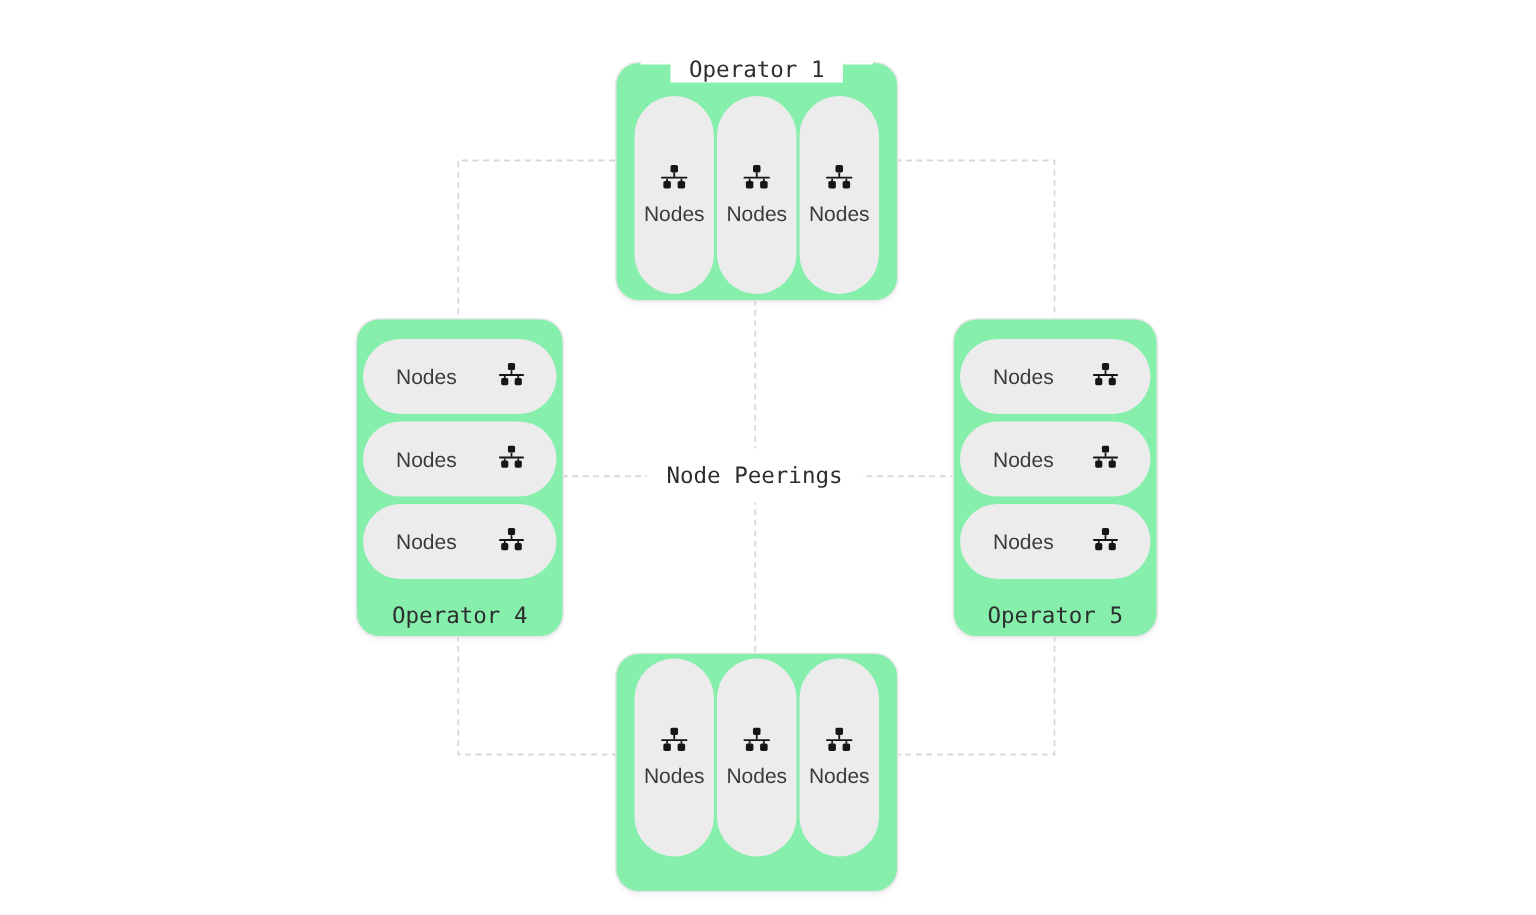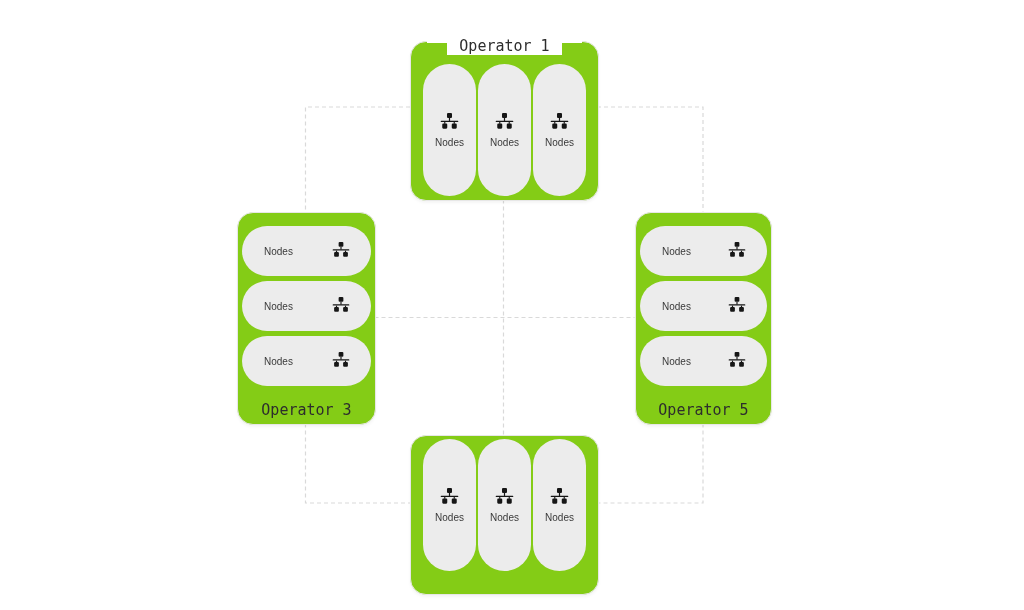--- a/index.html
+++ b/index.html
@@ -12,21 +12,21 @@
     font-family: "DejaVu Sans Mono", monospace;
   }
   .connections {
     position: absolute;
     inset: 0;
     z-index: 1;
     pointer-events: none;
   }
   .op-box {
     position: absolute;
-    background: #84cc16;
+    background: #86efac;
     border: 1px solid #e7e7e7;
     border-radius: 16px;
     box-shadow: 0 2px 3px rgba(0,0,0,0.045);
     z-index: 2;
   }
   #box-op1 { left: 410px; top: 41px;  width: 187px; height: 158px; }
   #box-op2 { left: 635px; top: 212px; width: 135px; height: 211px; }
   #box-op3 { left: 410px; top: 435px; width: 187px; height: 158px; }
   #box-op4 { left: 237px; top: 212px; width: 137px; height: 211px; }
 
@@ -86,21 +86,21 @@
   .pill-h {
     height: 50px;
     border-radius: 25px;
     display: flex;
     align-items: center;
     justify-content: space-between;
     padding: 0 20px 0 22px;
   }
   .pill-label {
     font-family: "Liberation Sans", sans-serif;
-    font-size: 10px;
+    font-size: 14px;
     color: #3a3a3a;
   }
   .net-icon { display: inline-flex; line-height: 0; }
 
   .center-label {
     position: absolute;
     left: 503px; top: 317px;
     transform: translate(-50%, -50%);
     background: #ffffff;
     padding: 9px 13px;
@@ -193,23 +193,24 @@
       </div>
       <div class="pill pill-h">
         <span class="pill-label">Nodes</span>
         <span class="net-icon">
             <svg width="20" height="18" viewBox="0 0 24 22">
               <use href="#net-glyph"></use>
             </svg>
           </span>
       </div>
     </div>
-    <div class="op-title title-bottom">Operator 3</div>
-  </div>
-
+    <div class="op-title title-bottom">Operator 4</div>
+  </div>
+
+  <div class="center-label">Node Peerings</div>
 
   <div class="op-box" id="box-op2">
     <div class="pills-h">
       <div class="pill pill-h">
         <span class="pill-label">Nodes</span>
         <span class="net-icon">
             <svg width="20" height="18" viewBox="0 0 24 22">
               <use href="#net-glyph"></use>
             </svg>
           </span>

